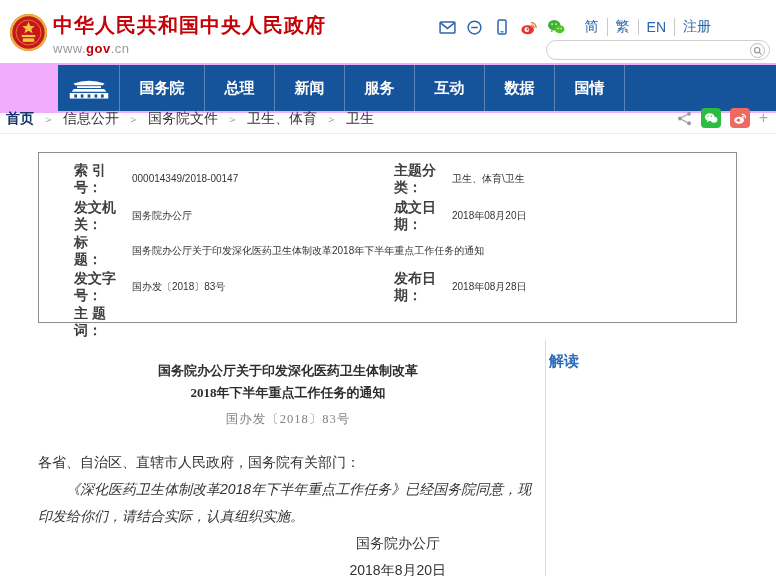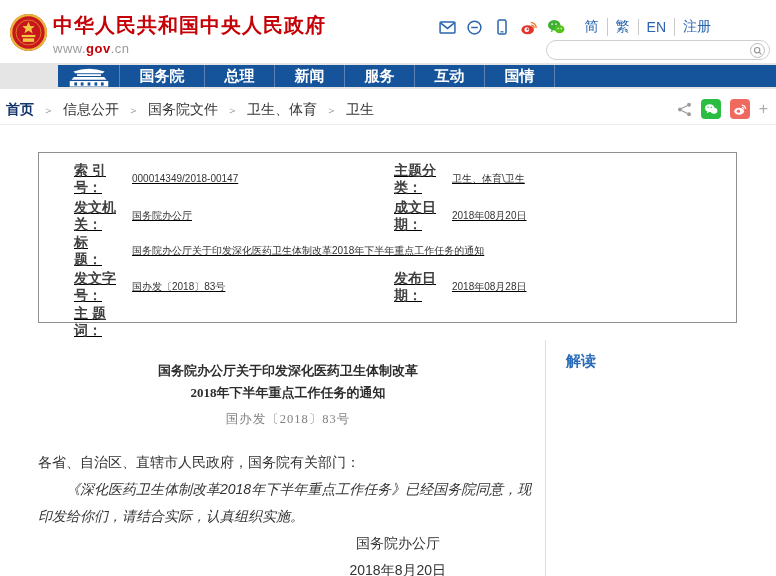--- a/index.html
+++ b/index.html
@@ -22,44 +22,44 @@
   .lang-links span + span { border-left:1px solid #c9c9c9; }
 
   .searchbar { position:absolute; top:40px; right:6px; width:224px; height:20px;
     border:1px solid #cfcfcf; border-radius:11px; background:#fff; }
   .searchbar input { position:absolute; left:10px; top:1px; width:185px; height:16px; border:none;
     outline:none; font-size:12px; color:#333; background:transparent; }
   .search-btn { position:absolute; right:4px; top:2px; width:15px; height:15px; border:1px solid #bbb;
     border-radius:50%; display:flex; align-items:center; justify-content:center; cursor:pointer; }
 
   
-  .main-nav { position:absolute; left:0; top:63px; width:776px; height:26px; background:#e5e5e5; }
+  .main-nav { position:absolute; left:0; top:63px; width:776px; height:50px; background:#f0abfc; }
   .nav-inner { position:absolute; left:58px; right:0; top:2px; bottom:2px; background:#15539b; display:flex; }
   .nav-logo { width:62px; display:flex; align-items:center; justify-content:center; border-right:1px solid #5c82b6; cursor:pointer; }
   .nav-item { width:70px; display:flex; align-items:center; justify-content:center;
     color:#fff; font-size:15px; font-weight:bold; border-right:1px solid #5c82b6; cursor:pointer; }
   .nav-item.first { width:85px; }
 
   
-  .crumb-row { position:absolute; left:0; top:95px; width:776px; height:30px; border-bottom:1px solid #ececec; }
+  .crumb-row { position:absolute; left:0; top:104px; width:776px; height:30px; border-bottom:1px solid #ececec; }
   .crumbs { position:absolute; left:6px; top:6px; font-size:14px; color:#333; display:flex; align-items:center; }
   .crumb { cursor:pointer; }
   .crumb.home { font-weight:bold; color:#14366b; }
   .crumb-sep { color:#8a8a8a; font-size:11px; padding:0 9px; }
   .share-row { position:absolute; right:8px; top:4px; display:flex; align-items:center; gap:9px; }
   .badge { width:20px; height:20px; border-radius:4px; display:flex; align-items:center; justify-content:center; cursor:pointer; }
   .badge.wechat { background:#2abd42; }
   .badge.weibo  { background:#f0695e; }
   .plus-icon { color:#ababab; font-size:16px; line-height:16px; cursor:pointer; }
 
   
   .meta-box { position:absolute; left:38px; top:152px; width:699px; height:171px;
     border:1px solid #8f8f8f; padding:7px 10px 0 35px; }
   .meta-row { display:flex; }
-  .meta-cell { display:flex; align-items:center;text-decoration:underline; }
+  .meta-cell { display:flex; align-items:center; }
   .meta-cell.left { width:320px; }
   .meta-cell.right { flex:1; }
   .meta-cell.full { flex:1; }
   .meta-label { width:50px; min-width:50px; font-size:14px; font-weight:bold; color:#3f3f3f;
     line-height:17px; white-space:pre-line; margin-right:8px; }
   .meta-value { font-size:10px; color:#333; }
   .r1,.r2,.r4 { min-height:37px; }
   .r3 { min-height:29px; }
   .r5 { min-height:28px; }
 
@@ -69,21 +69,21 @@
     font-size:13px; font-weight:bold; color:#2e2e2e; line-height:22px; }
   .doc-number { text-align:center; font-family:"Liberation Serif","DejaVu Serif",serif;
     font-size:12.5px; color:#828282; margin-top:7px; letter-spacing:1px; }
   .art-body { margin-top:21px; font-size:14px; color:#333; line-height:27px; }
   .art-body p.indent { text-indent:2em;font-style:italic; }
   .art-body p.sig  { text-align:right; padding-right:98px; }
   .art-body p.date { text-align:right; padding-right:92px; }
 
   
   .sidebar { position:absolute; left:545px; top:340px; width:231px; height:236px;
-    border-left:1px solid #ddd; padding:12px 0 0 20px; }
+    border-left:1px solid #ddd; padding:12px 0 0 3px; }
   .sidebar-title { font-size:15px; font-weight:bold; color:#2b6cb8; }
   .sidebar-item { position:relative; margin-top:13px; padding-left:13px; width:200px;
     font-size:14px; color:#333; line-height:30px; cursor:pointer; }
   .bullet { position:absolute; left:1px; top:12px; width:4px; height:4px; background:#9a9a9a; }
 
   svg { display:block; }
 </style>
 </head>
 <body>
 
@@ -176,20 +176,21 @@
           <rect x="22.5" y="20" width="3" height="3.5" fill="#15539b"></rect>
           <rect x="30" y="20" width="3" height="3.5" fill="#15539b"></rect>
           <rect x="37" y="20" width="3" height="3.5" fill="#15539b"></rect>
         </svg>
       </div>
       <div class="nav-item first">国务院</div>
       <div class="nav-item">总理</div>
       <div class="nav-item">新闻</div>
       <div class="nav-item">服务</div>
       <div class="nav-item">互动</div>
+      <div class="nav-item">数据</div>
       <div class="nav-item">国情</div>
     </div>
   </div>
 
   <div class="crumb-row">
     <div class="crumbs">
       <span class="crumb home">首页</span>
       <span class="crumb-sep">＞</span>
       <span class="crumb">信息公开</span>
       <span class="crumb-sep">＞</span>

